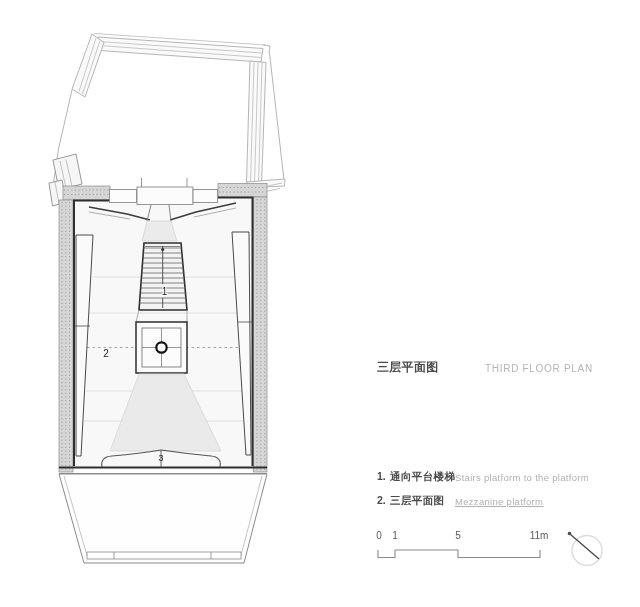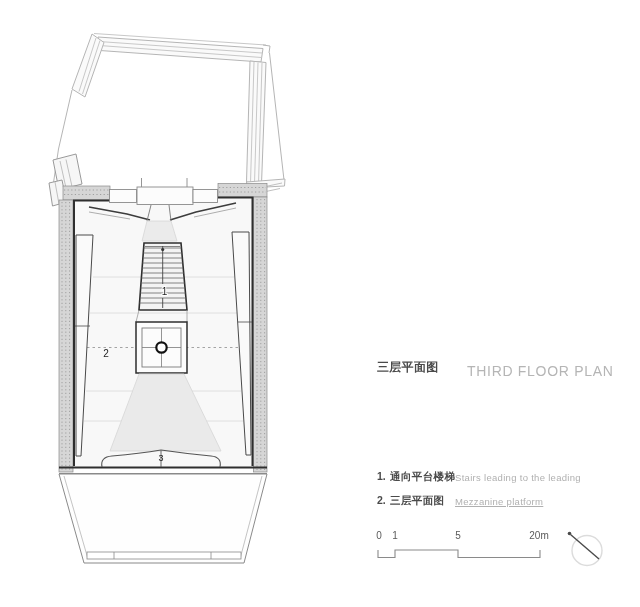--- a/index.html
+++ b/index.html
@@ -3,21 +3,21 @@
 <meta charset="utf-8">
 <style>
   html,body{margin:0;padding:0;background:#ffffff;}
   .canvas{
     position:relative;width:640px;height:607px;background:#ffffff;
     font-family:"Liberation Sans","DejaVu Sans",sans-serif;overflow:hidden;
   }
   .plan-svg{position:absolute;left:0;top:0;}
   .txt{position:absolute;white-space:nowrap;line-height:1;}
   .title-zh{left:377px;top:361px;font-size:12px;font-weight:600;color:#4a4a4a;letter-spacing:0.3px;}
-  .title-en{left:467px;top:364px;font-size:14px;color:#b5b5b5;letter-spacing:0.7px;}
+  .title-en{left:485px;top:364px;font-size:10px;color:#b5b5b5;letter-spacing:0.7px;}
   .leg-num{font-size:10.5px;font-weight:600;color:#4a4a4a;}
   .leg-zh{font-size:10.5px;font-weight:600;color:#4a4a4a;letter-spacing:0.4px;text-align:right;}
   .leg-en{font-size:9.5px;color:#b0b0b0;letter-spacing:0.3px;}
   .row1{top:471px;} .row1e{top:472.5px;}
   .row2{top:495px;} .row2e{top:496.5px;text-decoration:underline;}
   .c-num{left:377px;} .c-zh{left:390px;} .c-en{left:455px;}
   .scale-num{font-size:10px;color:#5a5a5a;transform:translateX(-50%);top:531px;}
   .sn0{left:379px;} .sn1{left:395px;} .sn5{left:458px;} .sn10{left:539px;}
   svg text{font-family:"Liberation Sans","DejaVu Sans",sans-serif;}
 </style>
@@ -184,26 +184,26 @@
       <circle cx="569.5" cy="533.5" r="1.8" fill="#4a4a4a"></circle>
     </g>
   </svg>
 
   <div class="txt title-zh">三层平面图</div>
   <div class="txt title-en">THIRD FLOOR PLAN</div>
 
   <div>
     <div class="txt leg-num c-num row1">1.</div>
     <div class="txt leg-zh c-zh row1">通向平台楼梯</div>
-    <div class="txt leg-en c-en row1e">Stairs leading to the leading</div>
+    <div class="txt leg-en c-en row1e">Stairs platform to the platform</div>
     <div class="txt leg-num c-num row2">2.</div>
     <div class="txt leg-zh c-zh row2">三层平面图</div>
     <div class="txt leg-en c-en row2e">Mezzanine platform</div>
   </div>
 
   <div>
     <div class="txt scale-num sn0">0</div>
     <div class="txt scale-num sn1">1</div>
     <div class="txt scale-num sn5">5</div>
-    <div class="txt scale-num sn10">20m</div>
+    <div class="txt scale-num sn10">11m</div>
   </div>
 
 </div>
 
 </body></html>

